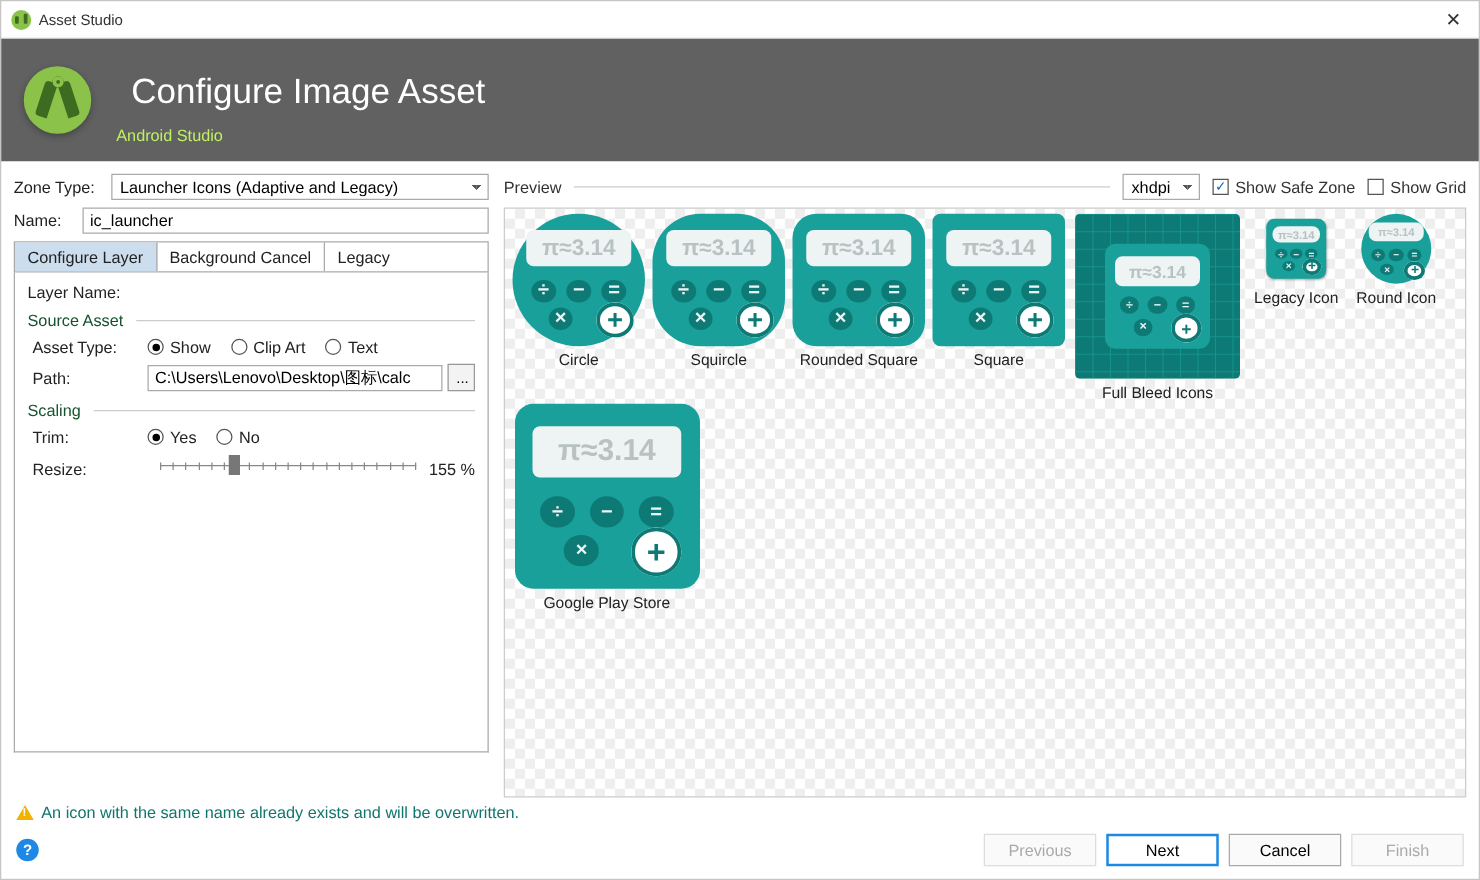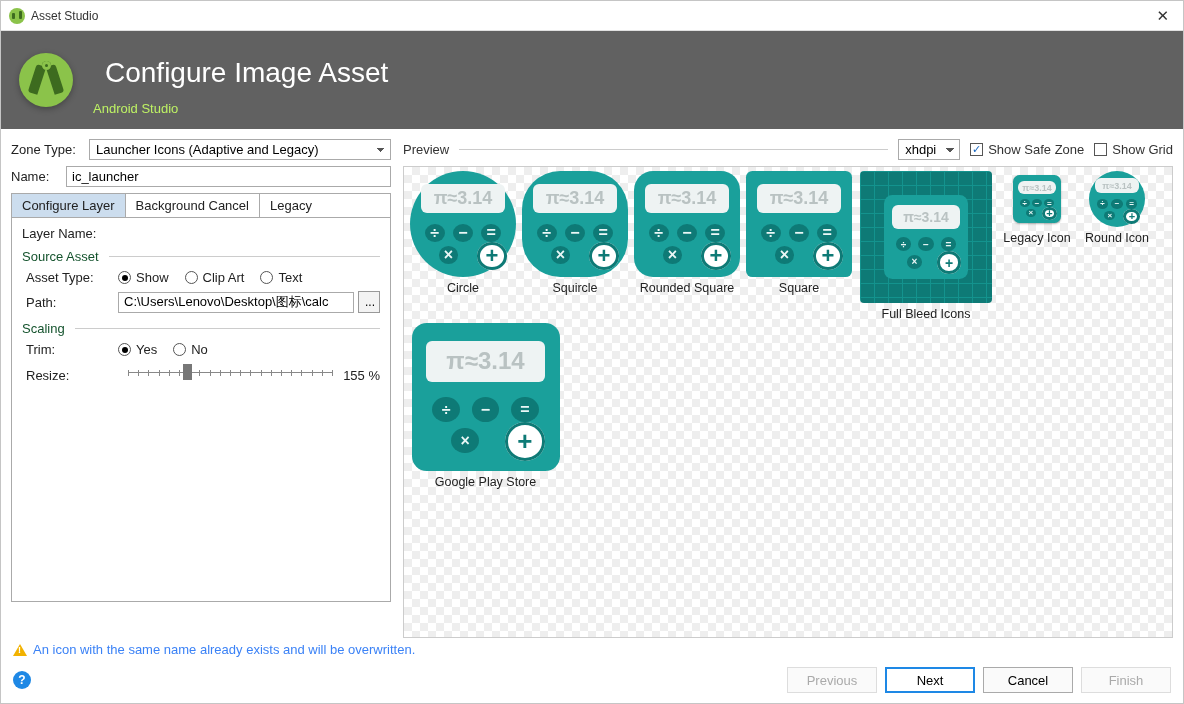--- a/index.html
+++ b/index.html
@@ -81,21 +81,21 @@
   .shape-squircle .calc{ border-radius:36%; }
   .shape-round .calc{ border-radius:18%; }
   .shape-square .calc{ border-radius:6%; }
   .shape-gp .calc{ border-radius:10%; }
   .fullbleed { background:#0e7a76; border-radius:4px;
     background-image:linear-gradient(#13938e 1px,transparent 1px),linear-gradient(90deg,#13938e 1px,transparent 1px);
     background-size:14px 14px; }
   .fullbleed .calc { inset:18%; border-radius:10%; }
   .legacy .calc { inset:8%; border-radius:14%; box-shadow:0 1px 2px rgba(0,0,0,.3); }
 
-  .warn { display:flex; align-items:center; font-size:13px; padding:4px 12px 0; color:#3b82f6; }
+  .warn { display:flex; align-items:center; font-size:13px; padding:4px 12px 0; color:#0f766e; }
   .warn .tri { width:0;height:0;border-left:7px solid transparent;border-right:7px solid transparent;border-bottom:12px solid #f2b200;margin-right:6px;position:relative; }
   .warn .tri::after{content:'!';position:absolute;left:-2px;top:1px;font-size:9px;font-weight:bold;color:#fff;}
 
   .footer { height:46px; display:flex; align-items:center; padding:0 12px; gap:8px; }
   .footer .help { width:18px;height:18px;border-radius:50%;background:#1e88e5;color:#fff;display:flex;align-items:center;justify-content:center;font-size:12px;font-weight:bold;cursor:pointer; }
   .footer .fspacer{flex:1;}
   .btn { min-width:90px; height:26px; border:1px solid #aaa; background:#fafafa; font-size:13px; cursor:pointer; }
   .btn.primary { background:#fff; border:2px solid #1e88e5; color:#000; }
   .btn[disabled]{ color:#aaa; border-color:#ddd; cursor:default; }
 </style>

